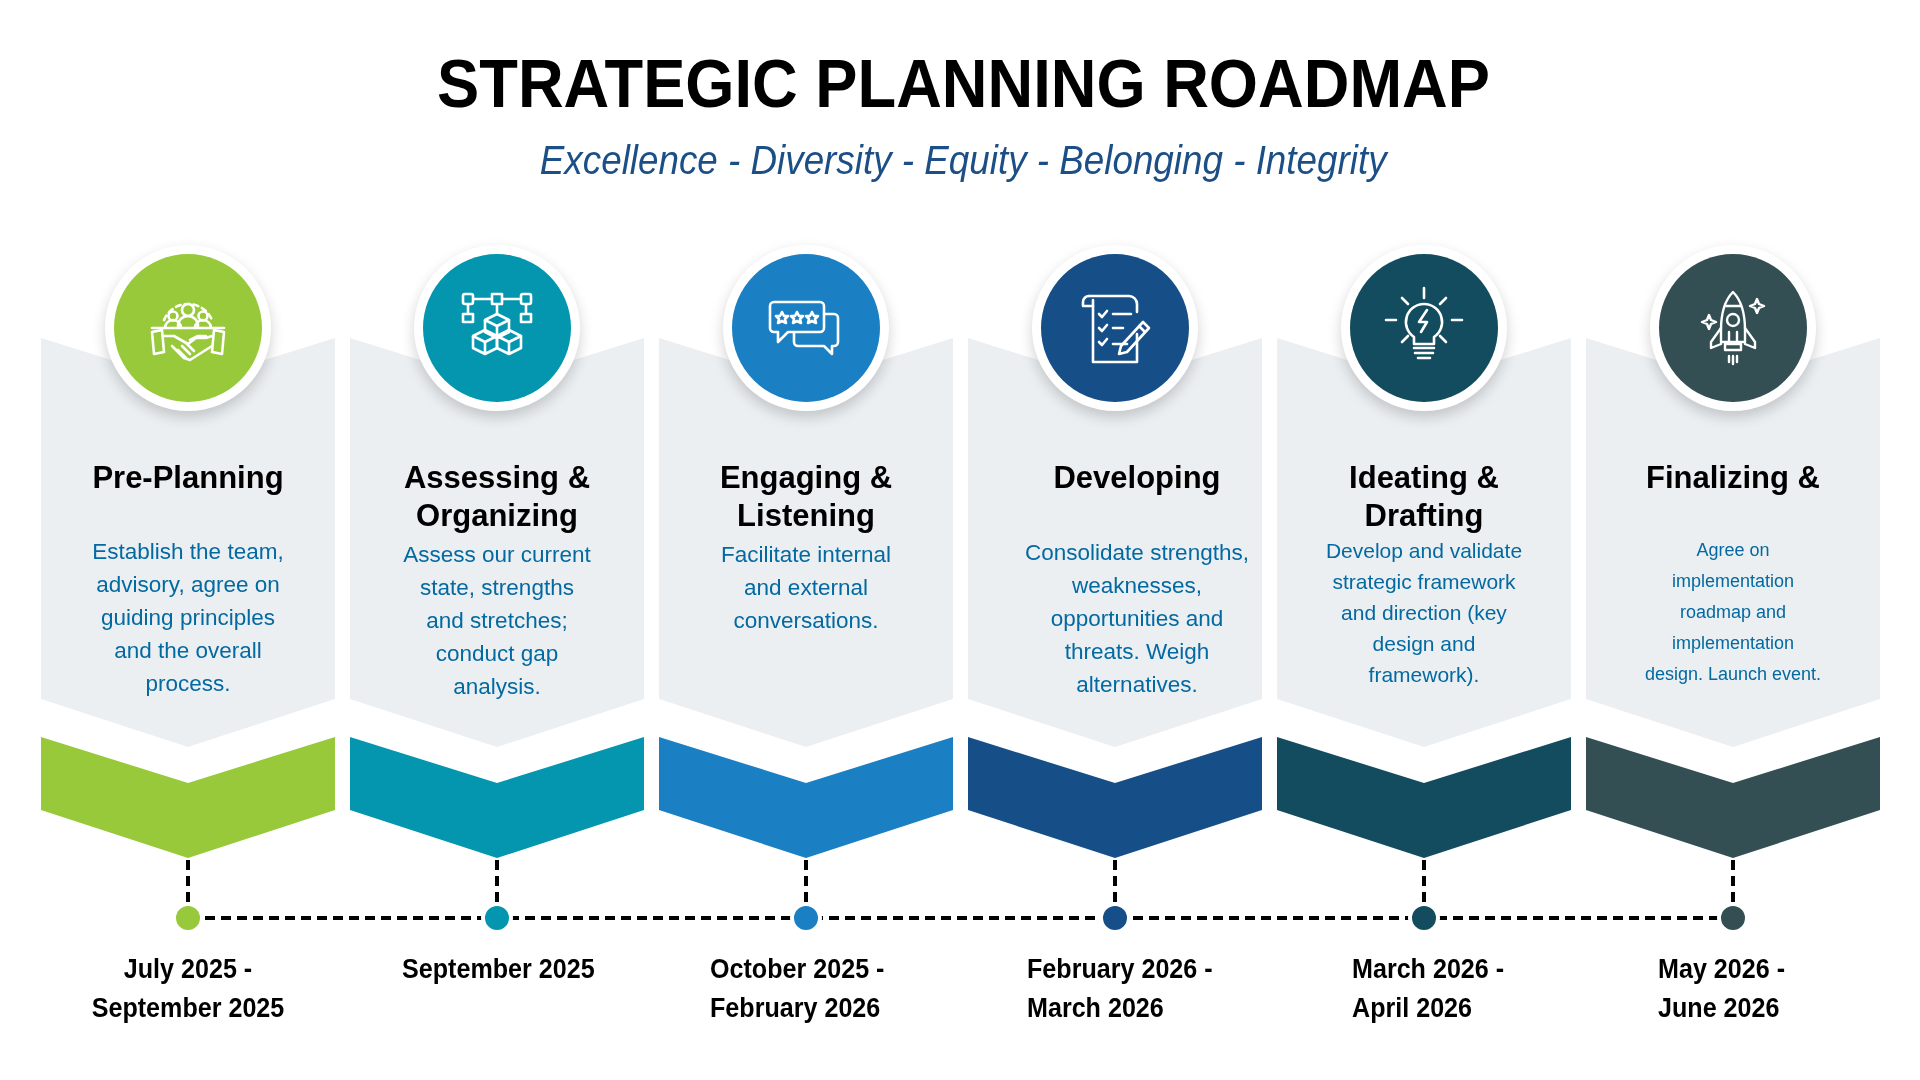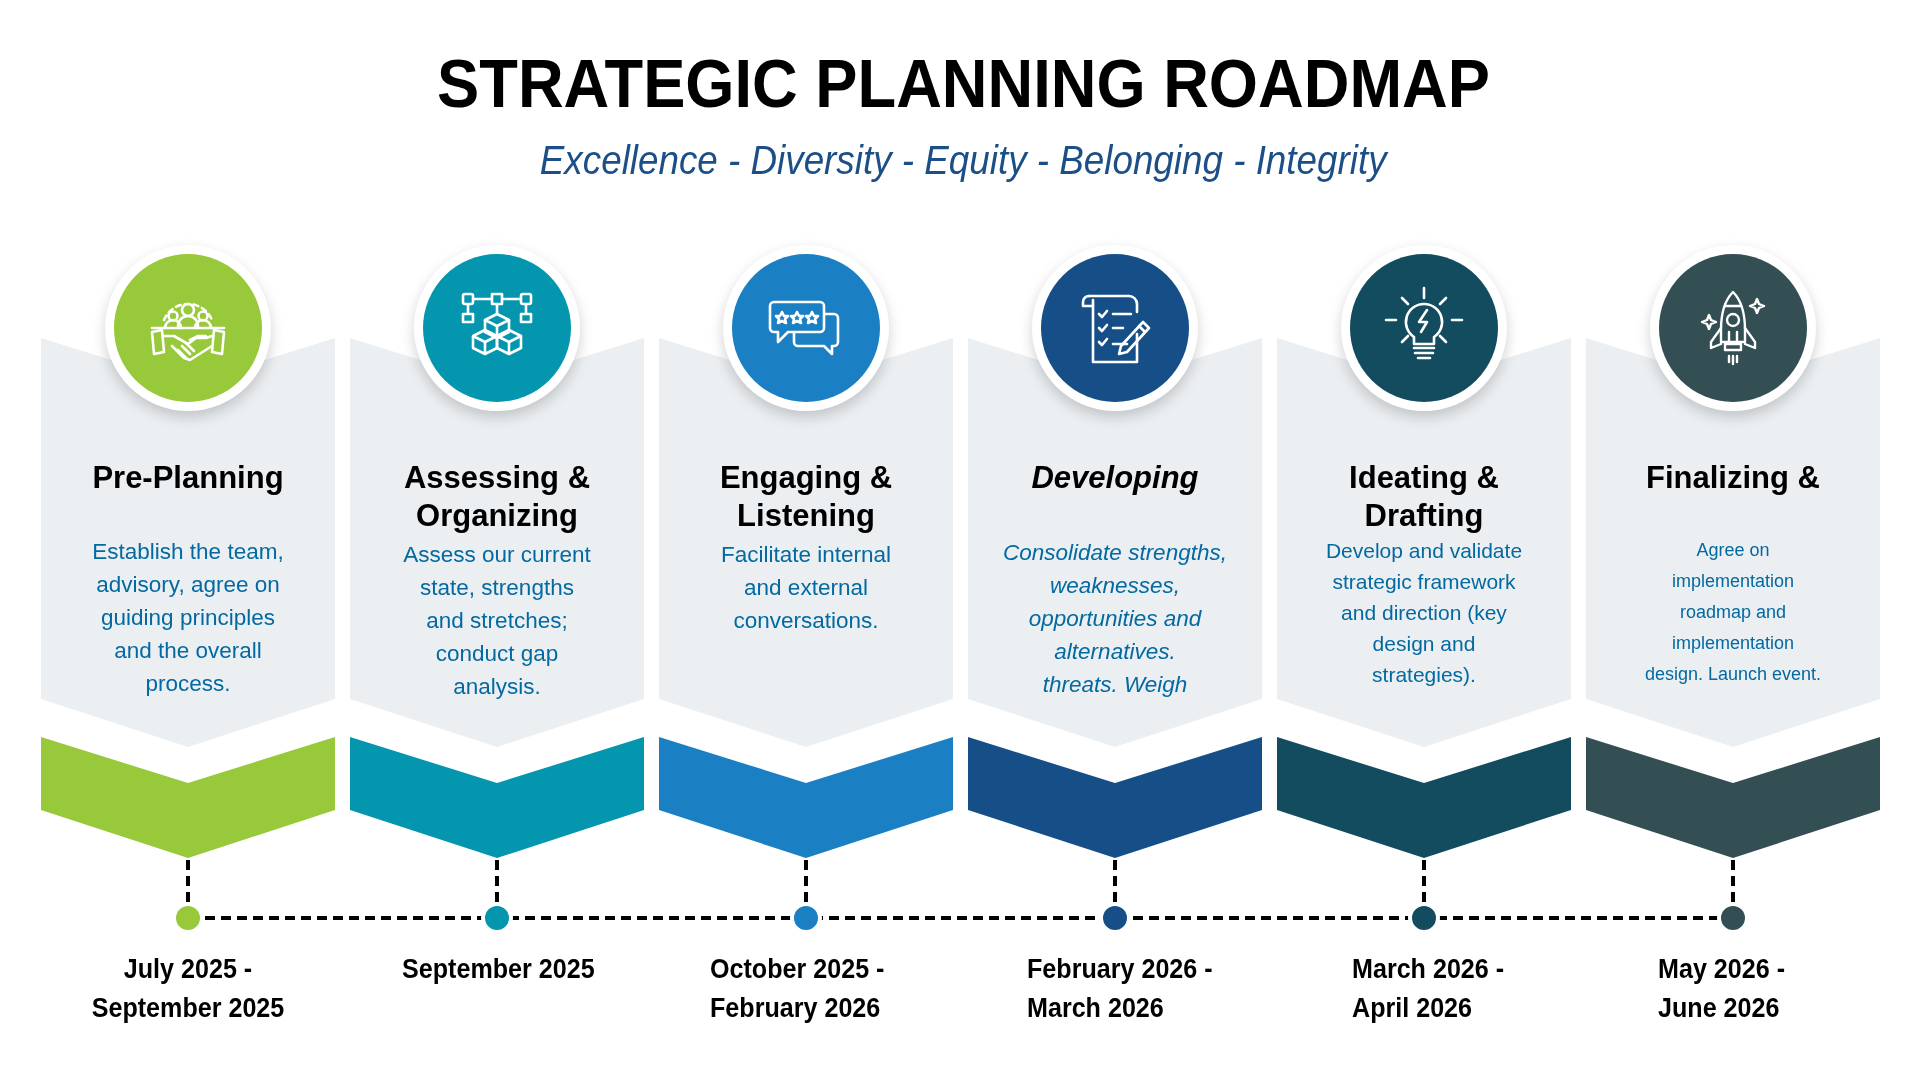--- a/index.html
+++ b/index.html
@@ -185,42 +185,42 @@
     <div>Engaging &amp;</div>
     <div>Listening</div>
   </div>
   <div class="card-desc" style="top:200px;">
     <div>Facilitate internal</div>
     <div>and external</div>
     <div>conversations.</div>
   </div>
 </div>
 
-<div class="card" style="left:968px;font-style:italic;">
+<div class="card" style="left:990px;">
   <div class="card-title" style="top:105px;"><span>Developing</span></div>
   <div class="card-desc" style="left:12px; width:270px; top:198px;">
     <div>Consolidate strengths,</div>
     <div>weaknesses,</div>
     <div>opportunities and</div>
+    <div>threats. Weigh</div>
     <div>alternatives.</div>
-    <div>threats. Weigh</div>
   </div>
 </div>
 
 <div class="card" style="left:1277px;">
   <div class="card-title" style="top:105px;">
     <div>Ideating &amp;</div>
     <div>Drafting</div>
   </div>
   <div class="card-desc" style="top:197px; font-size:21px; line-height:31px;">
     <div>Develop and validate</div>
     <div>strategic framework</div>
     <div>and direction (key</div>
     <div>design and</div>
-    <div>strategies).</div>
+    <div>framework).</div>
   </div>
 </div>
 
 <div class="card" style="left:1586px;">
   <div class="card-title" style="top:105px;">
     <div>Finalizing &amp;</div>
   </div>
   <div class="card-desc" style="left:12px; width:270px; top:197px; font-size:18px; line-height:31px;">
     <div>Agree on</div>
     <div>implementation</div>

